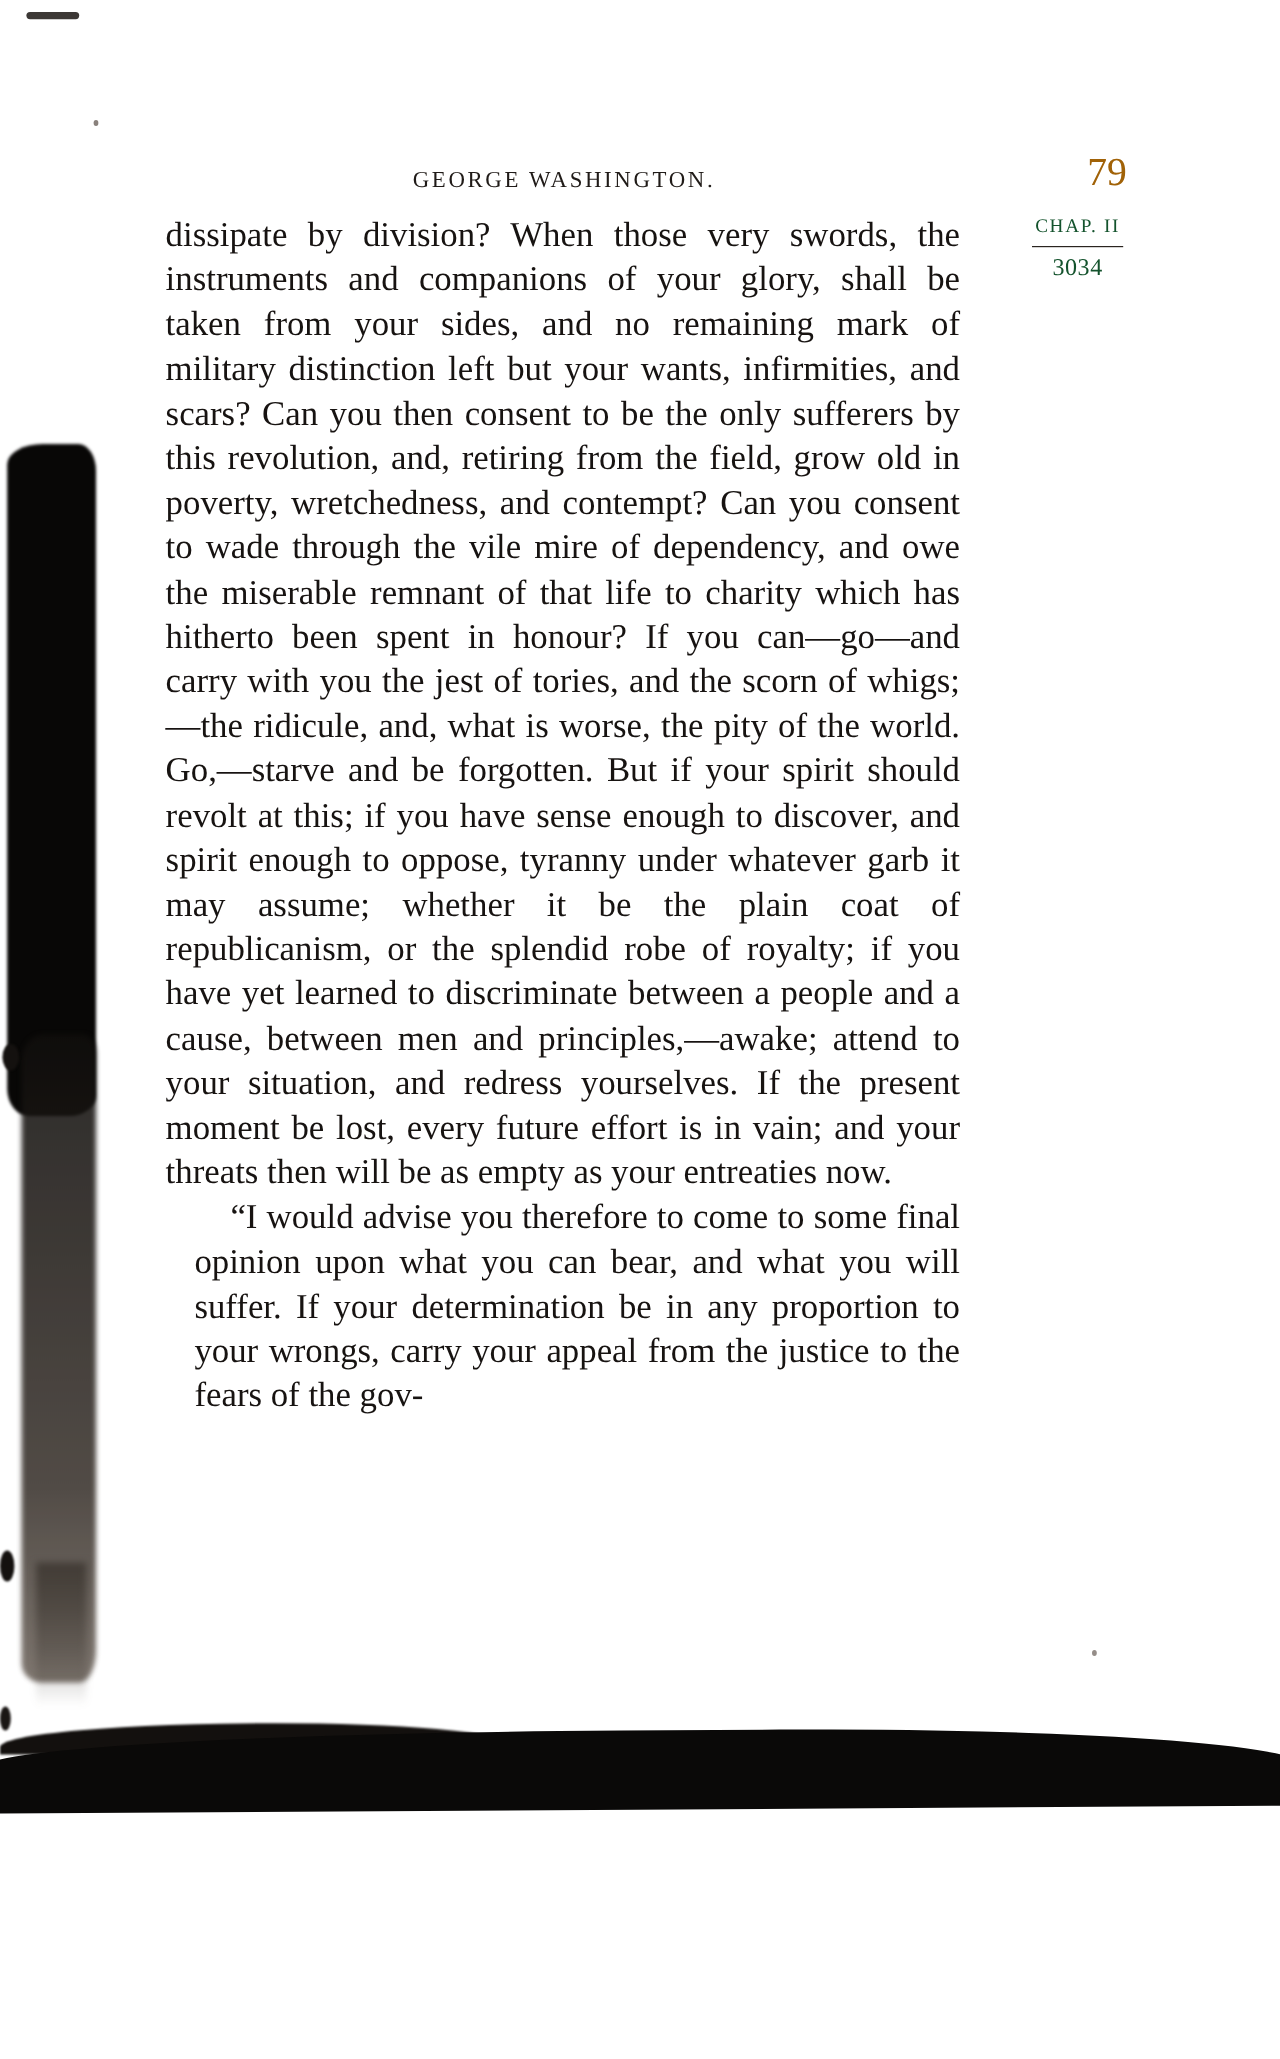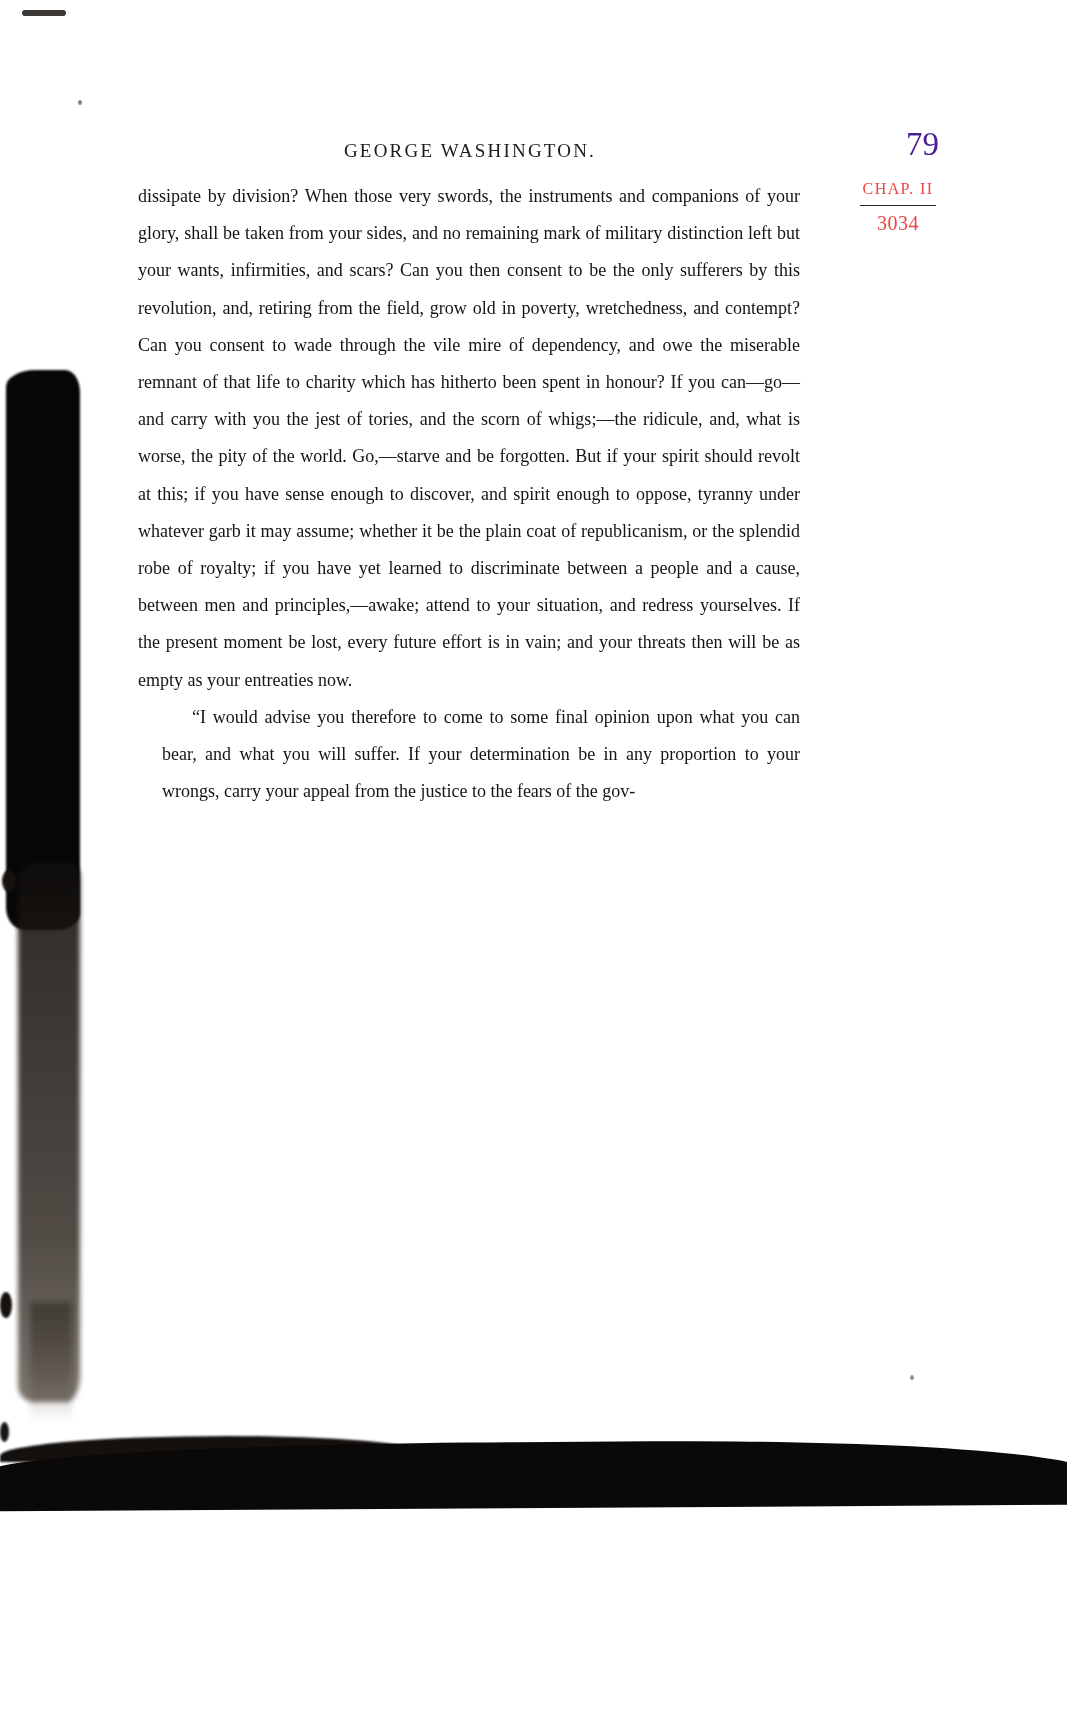--- a/index.html
+++ b/index.html
@@ -163,30 +163,30 @@
     font-variant: small-caps;
     text-transform: uppercase;
     color: #201b18;
     font-family: "Liberation Serif", serif;
   }
   .folio {
     position: absolute;
     right: 128px;
     top: 126px;
     font-size: 33px;
-    color: #4c1d95;
+    color: #a16207;
     font-family: "Liberation Serif", serif;
   }
   .sidenote {
     position: absolute;
     right: 113px;
     top: 180px;
     width: 112px;
     text-align: center;
-    color: #ef4444;
+    color: #14532d;
   }
   .sidenote .chap {
     font-size: 16px;
     letter-spacing: 1.4px;
     text-transform: uppercase;
     font-variant: small-caps;
     white-space: nowrap;
   }
   .sidenote .rule {
     width: 76px;
@@ -197,21 +197,21 @@
   .sidenote .year {
     font-size: 20px;
     letter-spacing: 0.5px;
   }
 
   .textblock {
     position: absolute;
     left: 138px;
     top: 178px;
     width: 662px;
-    font-size: 18px;
+    font-size: 29px;
     line-height: 37.2px;
     text-align: justify;
     text-justify: inter-word;
     color: #171311;
     font-family: "Liberation Serif", serif;
   }
   .textblock p {
     margin: 0;
   }
   .textblock p.indent {

